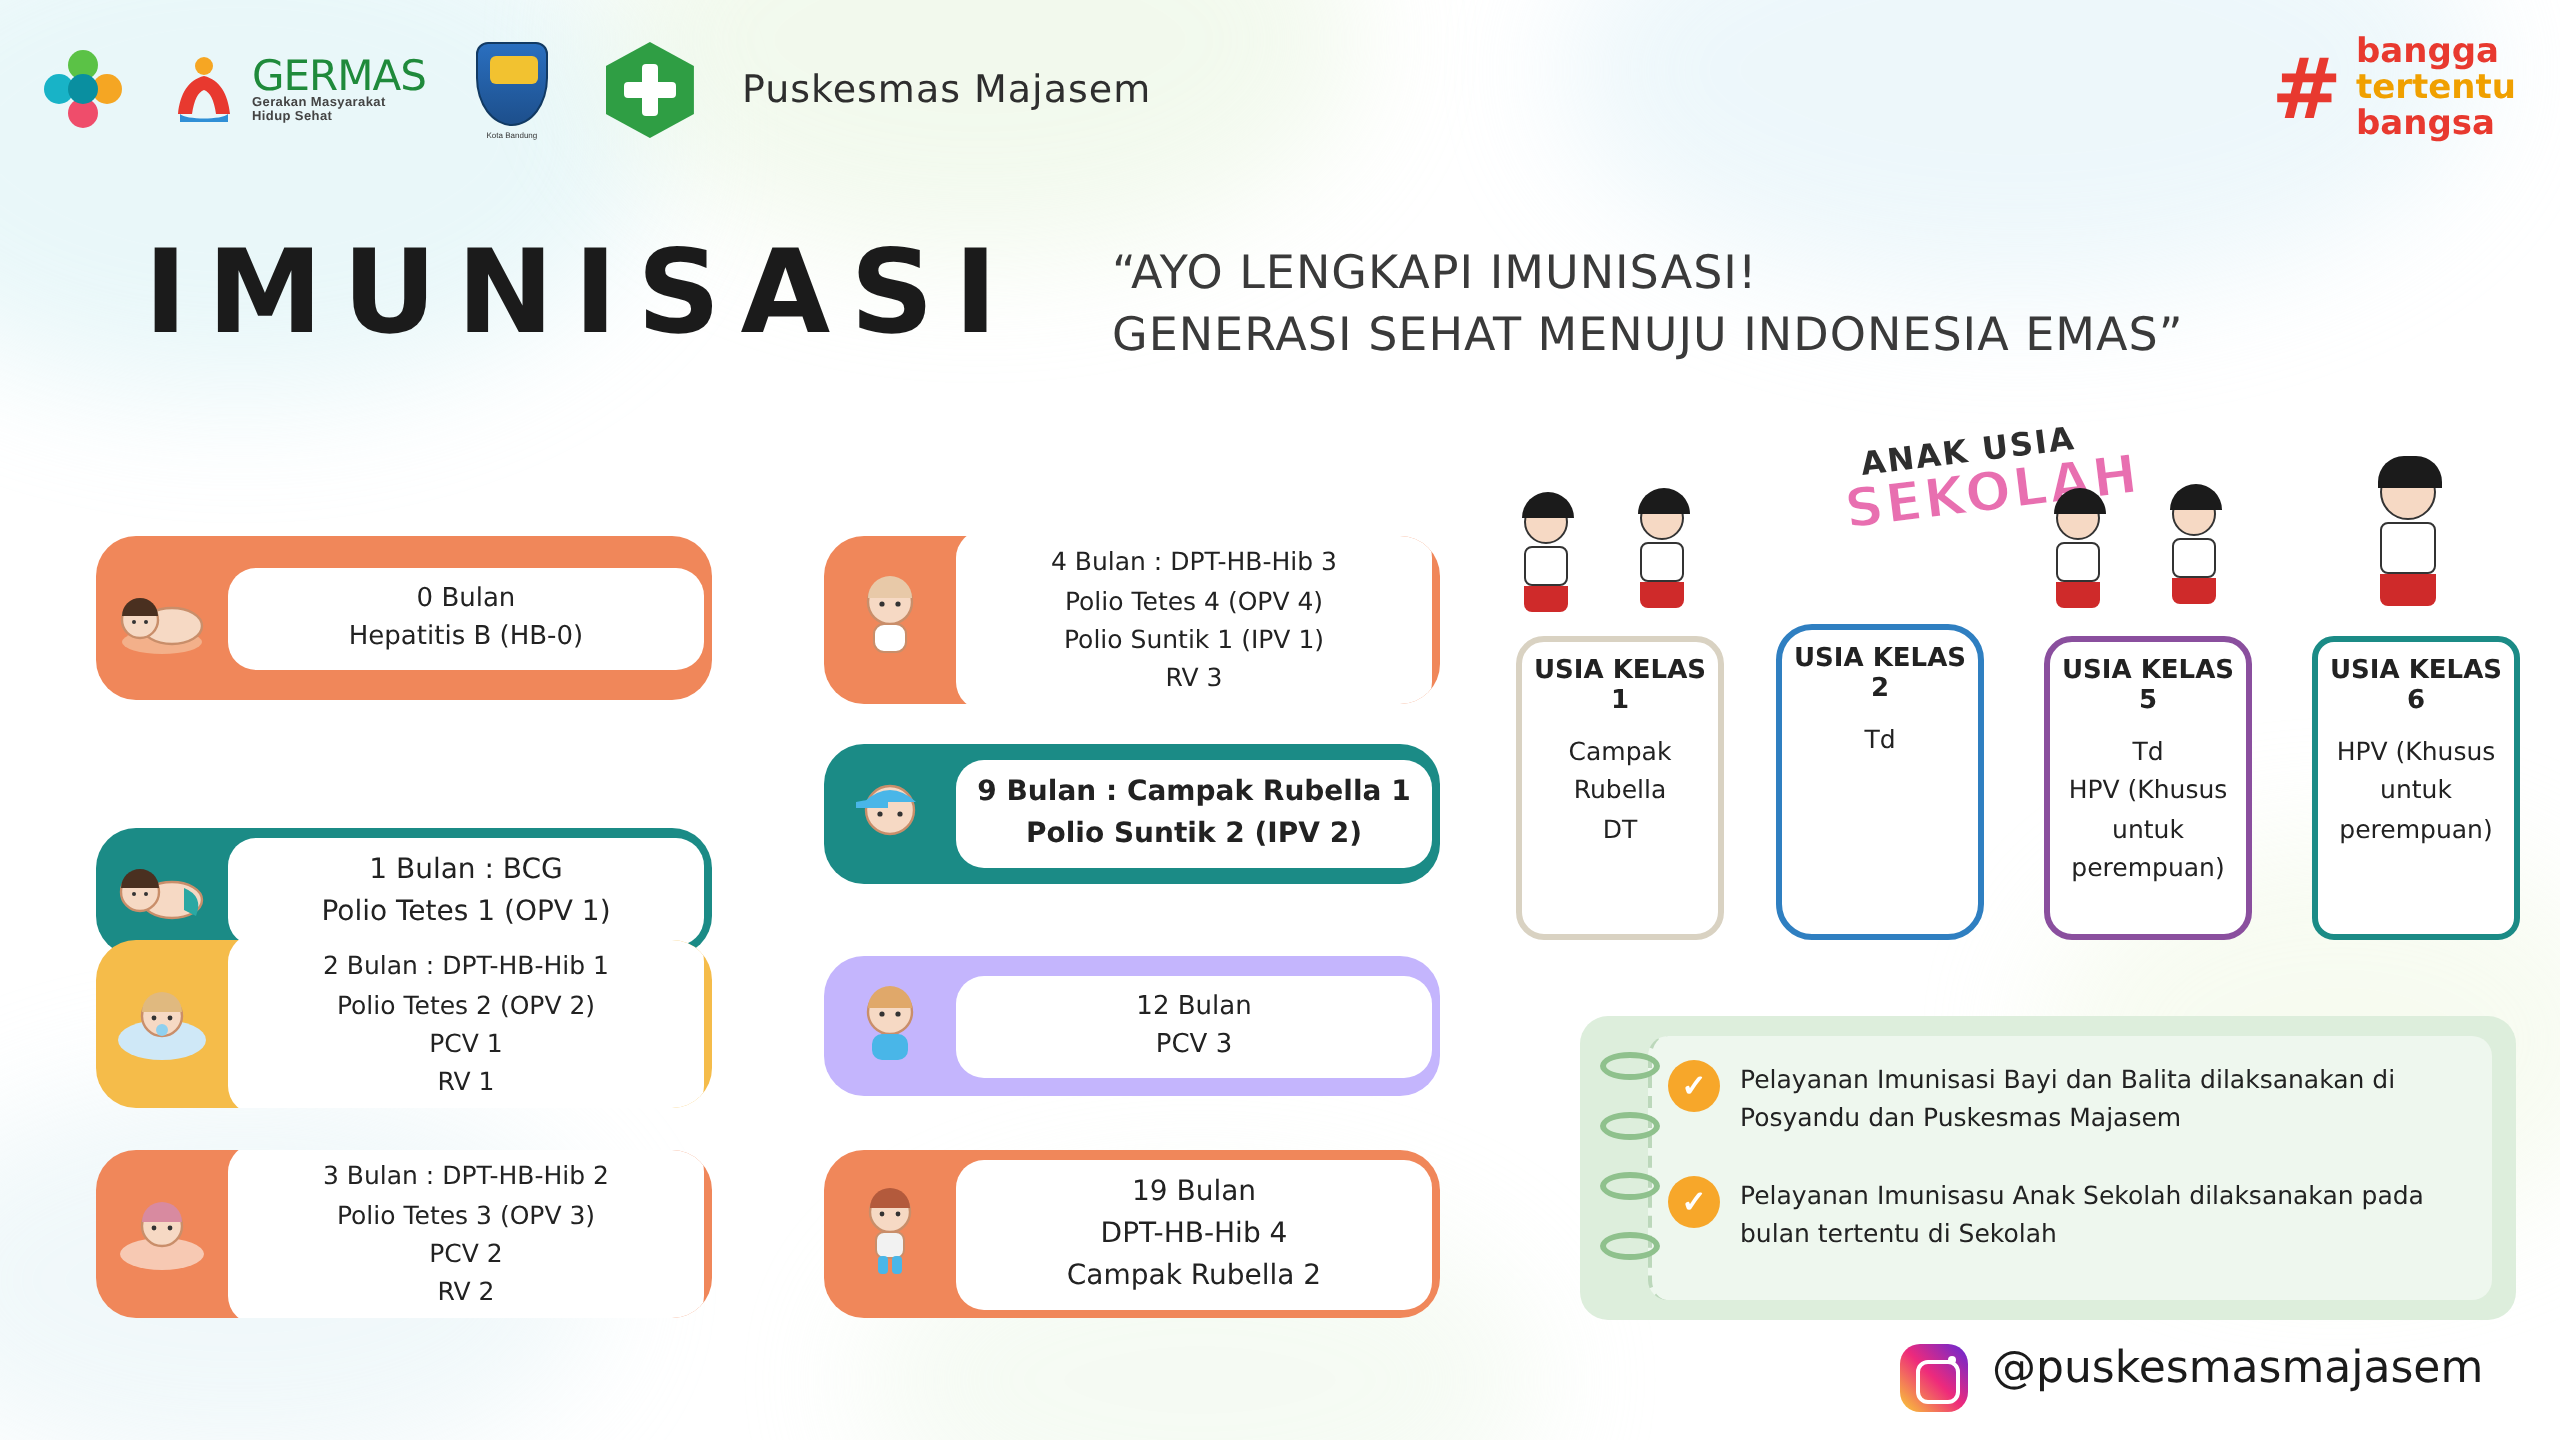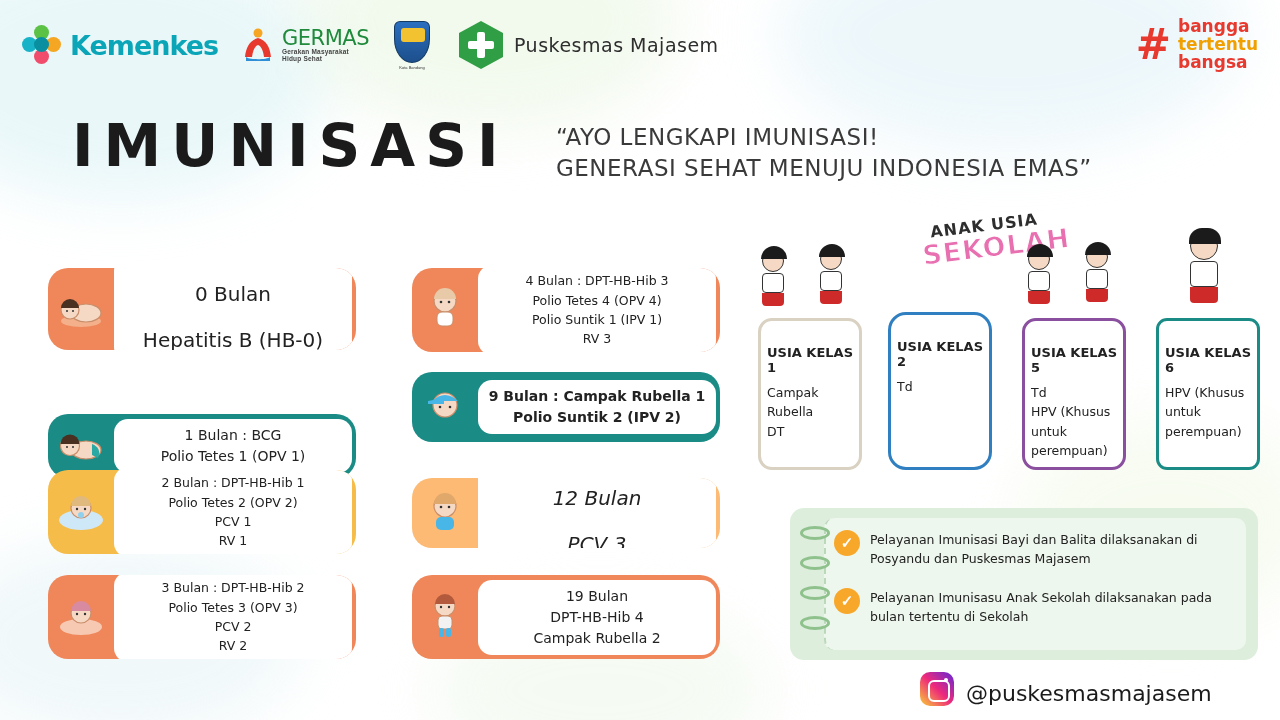--- a/index.html
+++ b/index.html
@@ -32,21 +32,21 @@
   .germas-mark { width:36px; height:36px; position:relative; }
   .germas-text { line-height:1; }
   .germas-title { font-family:"DejaVu Sans", sans-serif; font-weight:normal; font-size:21px; color:#1f8a3b; letter-spacing:-.5px; }
   .germas-sub { font-size:6.5px; color:#444; font-weight:bold; letter-spacing:.2px; }
 
   .logo-kota { width:46px; height:48px; margin-left:20px; position:relative; }
   .kota-shield { width:36px; height:42px; margin:0 auto; background:linear-gradient(#2a6fbf,#1d4f8c); border-radius:6px 6px 18px 18px / 6px 6px 24px 24px; border:1.5px solid #123a63; position:relative; overflow:hidden;}
   .kota-shield:after { content:""; position:absolute; left:6px; top:6px; width:24px; height:14px; background:#f2c230; border-radius:3px; }
   .kota-cap { position:absolute; bottom:-1px; left:0; right:0; text-align:center; font-size:4px; color:#333; }
 
-  .logo-pusk { display:flex; align-items:center; gap:11px; margin-left:24px;justify-content:center; }
+  .logo-pusk { display:flex; align-items:center; gap:24px; margin-left:24px;justify-content:center; }
   .pusk-hex { width:44px; height:48px; background:#2f9e44; clip-path:polygon(50% 0,100% 25%,100% 75%,50% 100%,0 75%,0 25%); position:relative; display:flex; align-items:center; justify-content:center; }
   .pusk-cross { width:26px; height:26px; position:relative; }
   .pusk-cross:before, .pusk-cross:after { content:""; position:absolute; background:#fff; border-radius:2px; }
   .pusk-cross:before { left:9px; top:0; width:8px; height:26px; }
   .pusk-cross:after { top:9px; left:0; width:26px; height:8px; }
   .pusk-name { font-family:"DejaVu Sans", sans-serif; font-size:19px; color:#2e2e2e; letter-spacing:.5px; }
 
   .logo-bangga { margin-left:auto; display:flex; align-items:center; gap:7px; }
   .hash { font-size:42px; font-weight:bold; color:#e8392f; line-height:.9; font-family:"DejaVu Sans", sans-serif; }
   .bangga-lines { line-height:1.05; font-family:"DejaVu Sans", sans-serif; font-weight:bold; font-size:17px; }
@@ -63,43 +63,43 @@
   .tagline { position:absolute; left:556px; top:122px; width:620px;
     font-family:"DejaVu Sans", sans-serif; font-size:23px; color:#3a3a3a; line-height:1.35; letter-spacing:.5px; }
 
   
   .card { position:absolute; border-radius:20px; display:flex; align-items:center; overflow:hidden; }
   .card .icon-pad { width:66px; flex:0 0 66px; display:flex; align-items:center; justify-content:center; }
   .card .body { flex:1; background:#fff; border-radius:14px; margin:4px 4px 4px 0; display:flex; flex-direction:column; align-items:center; justify-content:center; text-align:center; padding:6px 8px; }
   .card .body span { display:block; font-family:"DejaVu Sans", sans-serif; color:#222; }
   .card.one-line .body span { font-size:14px; line-height:1.5; }
   .card.multi .body span { font-size:12.5px; line-height:1.55; }
-  .card .body span.big { font-size:20px;margin-top:16px; }
+  .card .body span.big { font-size:13px; }
 
   
   .anak-usia { position:absolute; left:930px; top:216px; transform:rotate(-7deg);
      font-family:"DejaVu Sans", sans-serif; font-weight:bold; font-size:16px; color:#2e2e2e; letter-spacing:1px; }
   .sekolah { position:absolute; left:922px; top:231px; transform:rotate(-7deg);
      font-family:"DejaVu Sans", sans-serif; font-weight:bold; font-size:27px;
      color:#e86fb0; letter-spacing:1px; -webkit-text-stroke:1px #ffffff; }
 
-  .kelas-card { position:absolute; width:104px; border-radius:14px; background:#fff; border:3px solid #ccc; padding:24px 6px 10px; }
+  .kelas-card { position:absolute; width:104px; border-radius:14px; background:#fff; border:3px solid #ccc; padding:7px 6px 10px; text-align:center; }
   .kelas-card .kelas-title { font-family:"DejaVu Sans", sans-serif; font-weight:bold; font-size:13px; color:#222; margin-bottom:8px; }
   .kelas-card .kelas-body { font-family:"DejaVu Sans", sans-serif; font-size:12.5px; color:#222; line-height:1.55; }
 
   
   .notes { position:absolute; left:790px; top:508px; width:468px; height:152px; background:#ddeedc; border-radius:14px; }
   .notes-inner { position:absolute; left:34px; top:10px; right:12px; bottom:10px; background:#eef7ee; border-radius:10px; border-left:2px dashed #bcd8bb; }
   .spiral { position:absolute; left:10px; width:30px; height:14px; border:3px solid #8fc18d; border-radius:50%; background:transparent; }
   .note-row { position:absolute; left:44px; right:14px; display:flex; gap:10px; align-items:flex-start; }
   .check { flex:0 0 26px; width:26px; height:26px; border-radius:50%; background:#f7a72a; color:#fff; display:flex; align-items:center; justify-content:center; font-size:15px; font-weight:bold; }
   .note-text { font-family:"DejaVu Sans", sans-serif; font-size:12.5px; color:#222; line-height:1.55; }
 
   
-  .footer-ig { position:absolute; left:920px; top:672px; display:flex; align-items:flex-end; gap:12px; }
+  .footer-ig { position:absolute; left:950px; top:672px; display:flex; align-items:flex-start; gap:12px; }
   .ig-icon { width:34px; height:34px; border-radius:10px; background:linear-gradient(45deg,#f9ce34,#ee2a7b,#6228d7); position:relative; }
   .ig-icon:before { content:""; position:absolute; left:8px; top:8px; width:18px; height:18px; border:2.5px solid #fff; border-radius:6px; }
   .ig-icon:after { content:""; position:absolute; left:24px; top:6px; width:4px; height:4px; background:#fff; border-radius:50%; }
   .ig-handle { font-family:"DejaVu Sans", sans-serif; font-size:22px; color:#1b1b1b; }
 
   
   .kid { position:absolute; }
   .kid .k-head { width:22px; height:22px; border-radius:50%; background:#f6d9c4; border:1.5px solid #333; position:relative; }
   .kid .k-hair { position:absolute; left:-2px; top:-5px; width:26px; height:13px; background:#1b1b1b; border-radius:13px 13px 0 0; }
   .kid .k-body { width:22px; height:20px; background:#fff; border:1.5px solid #333; border-radius:4px; margin-top:1px; }
@@ -120,21 +120,20 @@
   <div class="header">
 
     <div class="logo-kemenkes">
       <div class="kem-mark">
         <div class="kem-dot" style="left:12px;top:0;background:#5bc246;"></div>
         <div class="kem-dot" style="left:0;top:12px;background:#18b3c7;"></div>
         <div class="kem-dot" style="left:24px;top:12px;background:#f5a623;"></div>
         <div class="kem-dot" style="left:12px;top:24px;background:#ef4d6b;"></div>
         <div class="kem-dot" style="left:12px;top:12px;background:#0a8fa0;"></div>
       </div>
-      <div class="kem-text">Kemenkes</div>
     </div>
 
     <div class="logo-germas">
       <div class="germas-mark">
         <svg width="36" height="36" viewBox="0 0 36 36">
           <circle cx="18" cy="6" r="4.5" fill="#f6a623"></circle>
           <path d="M18 11 C10 13, 6 20, 5 30 L12 30 C13 23, 15 19, 18 18 C21 19, 23 23, 24 30 L31 30 C30 20, 26 13, 18 11 Z" fill="#e8392f"></path>
           <path d="M6 30 C9 33, 27 33, 30 30 L30 34 L6 34 Z" fill="#2f8fd6"></path>
         </svg>
       </div>
@@ -271,21 +270,21 @@
         <circle cx="20" cy="22" r="1.3" fill="#333"></circle>
           <circle cx="30" cy="22" r="1.3" fill="#333"></circle>
       </svg>
     </div>
     <div class="body">
       <span>9 Bulan : Campak Rubella 1</span>
       <span>Polio Suntik 2 (IPV 2)</span>
     </div>
   </div>
 
-  <div class="card one-line" style="left:412px; top:478px; width:308px; height:70px; background:#fdba74;font-style:italic;">
+  <div class="card one-line" style="left:412px; top:478px; width:308px; height:70px; background:#c4b5fd;">
     <div class="icon-pad">
       <svg width="50" height="44" viewBox="0 0 50 44">
         <circle cx="25" cy="15" r="11" fill="#f6d9c4" stroke="#c98e6a" stroke-width="1.2"></circle>
         <path d="M14 13 a11 11 0 0 1 22 0 Z" fill="#e0a86a"></path>
         <circle cx="21" cy="16" r="1.3" fill="#333"></circle>
           <circle cx="29" cy="16" r="1.3" fill="#333"></circle>
         <rect x="16" y="26" width="18" height="13" rx="5" fill="#49b6e8"></rect>
       </svg>
     </div>
     <div class="body">

